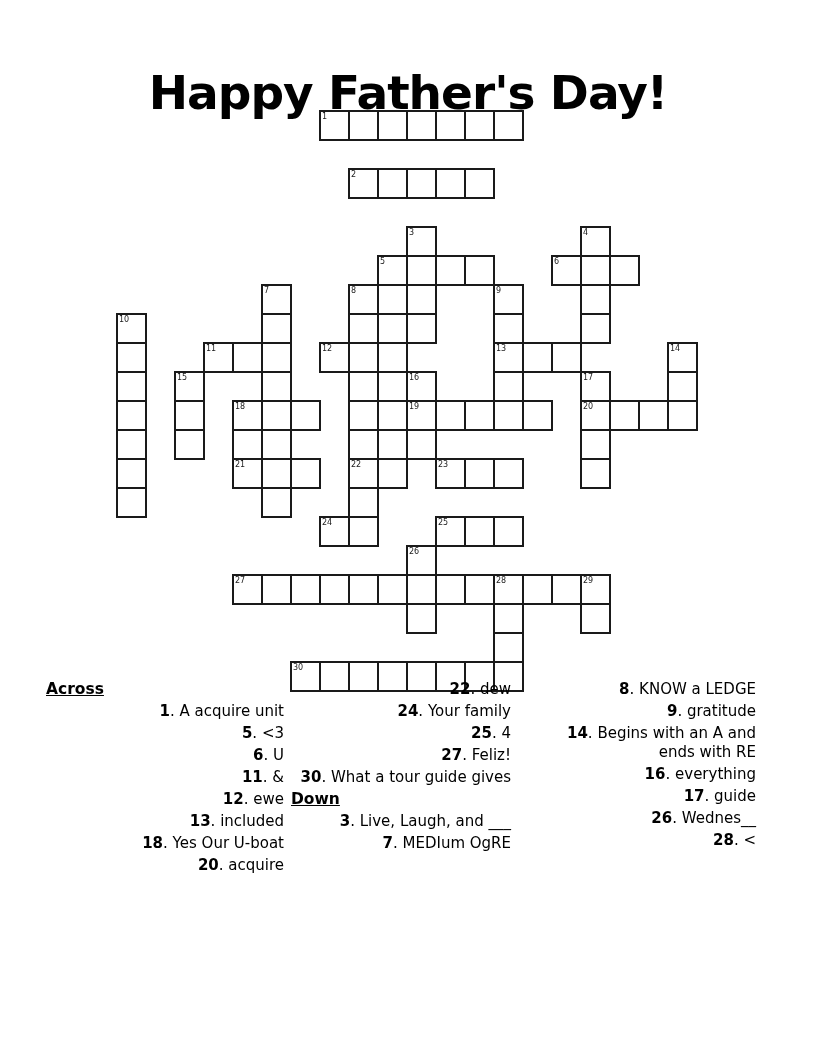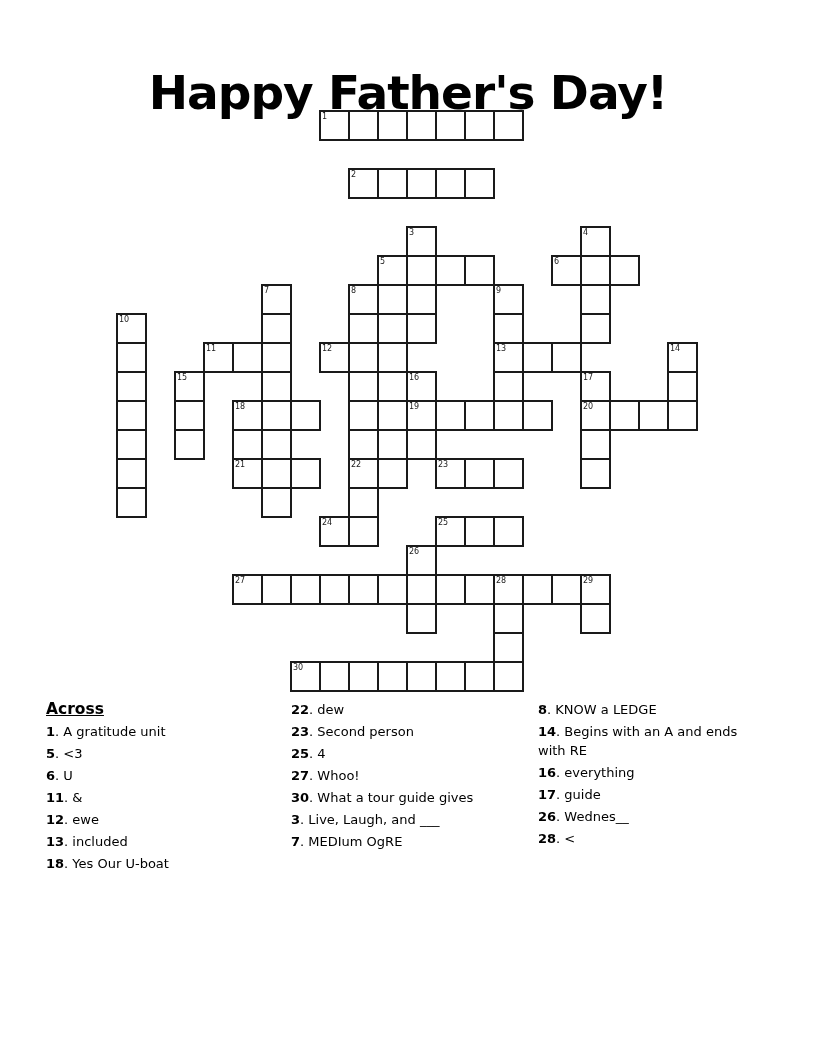--- a/index.html
+++ b/index.html
@@ -34,38 +34,39 @@
   }
   .cellnum {
     position: absolute;
     font-size: 8px;
     line-height: 8px;
     color: #1a1a1a;
     z-index: 2;
   }
   .clue-col {
     position: absolute;
-    top: 700px;
+    top: 680px;
   }
   #clue-col-1 { left: 46px;  width: 238px; }
   #clue-col-2 { left: 291px; width: 220px; }
   #clue-col-3 { left: 538px; width: 218px; }
   .clue-heading {
     font-size: 15.5px;
     font-weight: bold;
     text-decoration: underline;
     line-height: 19px;
     margin: 0 0 3px 0;
   }
   .section { margin: 0; }
   .section + .section { margin-top: 2px; }
   .clue {
-    font-size: 13px;
+    font-size: 15px;
     line-height: 19px;
     margin-bottom: 3px;
+    text-align: right;
   }
   .clue .num { font-weight: bold; }
 </style>
 </head>
 <body>
 
 <h1 class="page-title">Happy Father's Day!</h1>
 
 <div id="grid">
     <div class="cell" style="left: 203px; top: 0px; border-color: rgb(26, 26, 26);"></div>
@@ -218,44 +219,47 @@
     <span class="cellnum" style="left: 293px; top: 438px;">26</span>
     <span class="cellnum" style="left: 119px; top: 467px;">27</span>
     <span class="cellnum" style="left: 380px; top: 467px;">28</span>
     <span class="cellnum" style="left: 467px; top: 467px;">29</span>
     <span class="cellnum" style="left: 177px; top: 554px;">30</span>
   </div>
 
 <div id="clue-col-1" class="clue-col">
     <div class="section">
       <div class="clue-heading">Across</div>
-      <div class="clue"><span class="num">1</span><span>. </span><span class="txt">A gratitude unit</span></div>
+      <div class="clue"><span class="num">1</span><span>. </span><span class="txt">A acquire unit</span></div>
       <div class="clue"><span class="num">5</span><span>. </span><span class="txt">&lt;3</span></div>
       <div class="clue"><span class="num">6</span><span>. </span><span class="txt">U</span></div>
       <div class="clue"><span class="num">11</span><span>. </span><span class="txt">&amp;</span></div>
       <div class="clue"><span class="num">12</span><span>. </span><span class="txt">ewe</span></div>
       <div class="clue"><span class="num">13</span><span>. </span><span class="txt">included</span></div>
       <div class="clue"><span class="num">18</span><span>. </span><span class="txt">Yes Our U-boat</span></div>
+      <div class="clue"><span class="num">20</span><span>. </span><span class="txt">acquire</span></div>
     </div>
   </div>
 <div id="clue-col-2" class="clue-col">
     <div class="section">
       <div class="clue"><span class="num">22</span><span>. </span><span class="txt">dew</span></div>
-      <div class="clue"><span class="num">23</span><span>. </span><span class="txt">Second person</span></div>
+      <div class="clue"><span class="num">24</span><span>. </span><span class="txt">Your family</span></div>
       <div class="clue"><span class="num">25</span><span>. </span><span class="txt">4</span></div>
-      <div class="clue"><span class="num">27</span><span>. </span><span class="txt">Whoo!</span></div>
+      <div class="clue"><span class="num">27</span><span>. </span><span class="txt">Feliz!</span></div>
       <div class="clue"><span class="num">30</span><span>. </span><span class="txt">What a tour guide gives</span></div>
     </div>
     <div class="section">
+      <div class="clue-heading">Down</div>
       <div class="clue"><span class="num">3</span><span>. </span><span class="txt">Live, Laugh, and ___</span></div>
       <div class="clue"><span class="num">7</span><span>. </span><span class="txt">MEDIum OgRE</span></div>
     </div>
   </div>
 <div id="clue-col-3" class="clue-col">
     <div class="section">
       <div class="clue"><span class="num">8</span><span>. </span><span class="txt">KNOW a LEDGE</span></div>
+      <div class="clue"><span class="num">9</span><span>. </span><span class="txt">gratitude</span></div>
       <div class="clue"><span class="num">14</span><span>. </span><span class="txt">Begins with an A and ends with RE</span></div>
       <div class="clue"><span class="num">16</span><span>. </span><span class="txt">everything</span></div>
       <div class="clue"><span class="num">17</span><span>. </span><span class="txt">guide</span></div>
       <div class="clue"><span class="num">26</span><span>. </span><span class="txt">Wednes__</span></div>
       <div class="clue"><span class="num">28</span><span>. </span><span class="txt">&lt;</span></div>
     </div>
   </div>
 
 </body></html>

